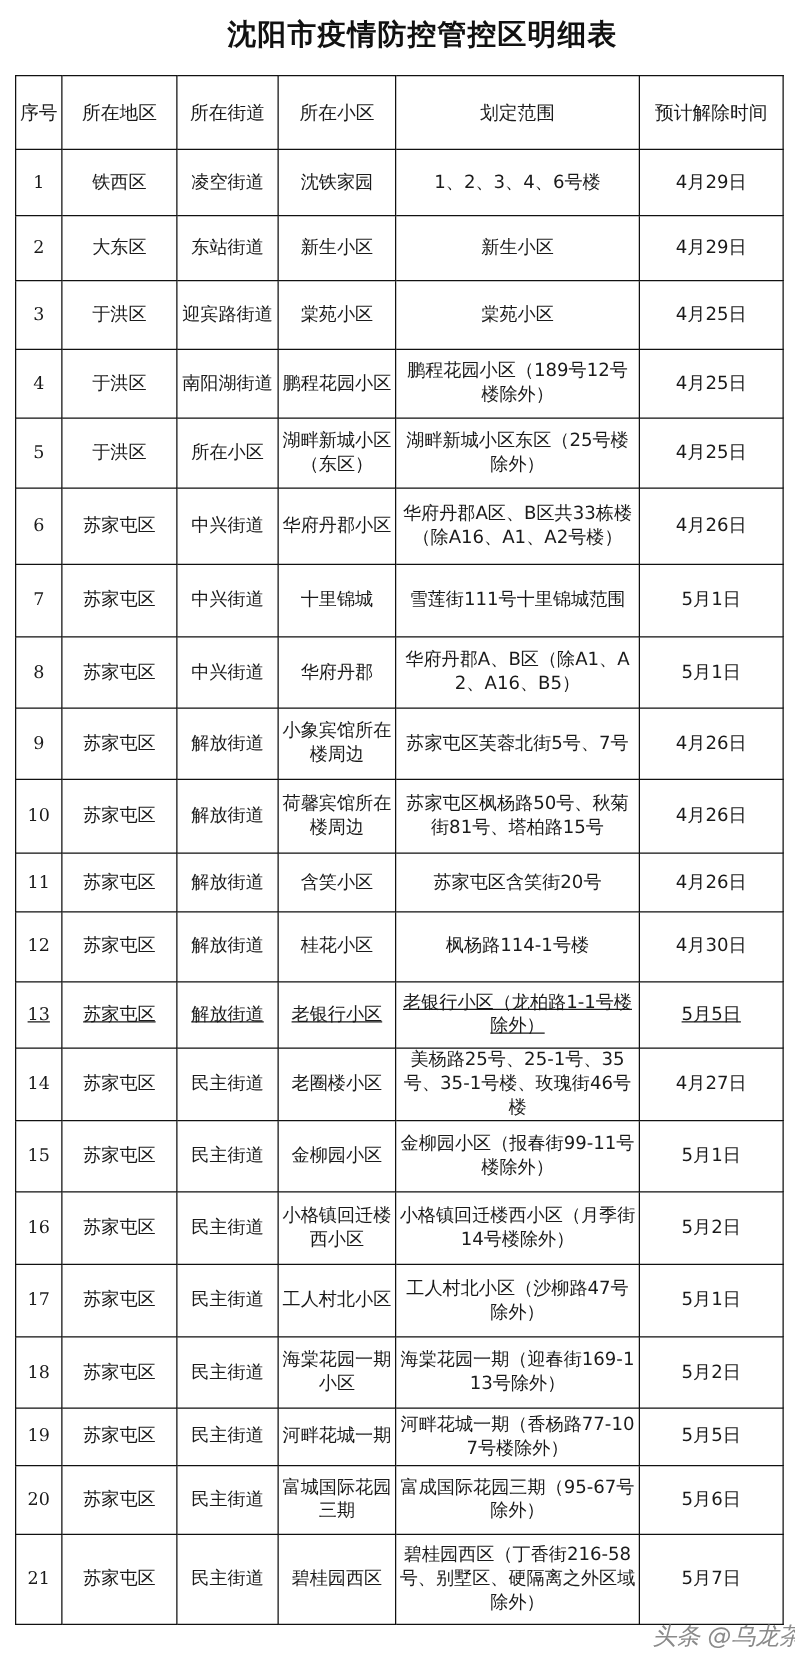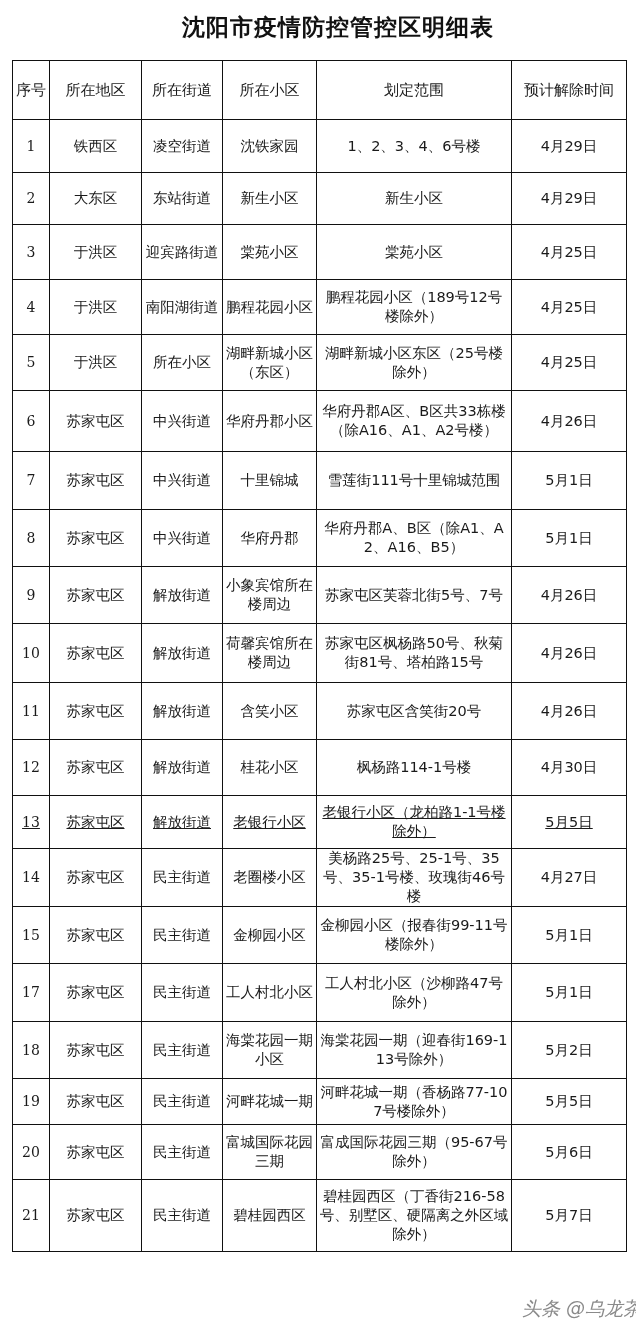--- a/index.html
+++ b/index.html
@@ -163,21 +163,21 @@
         <td>4月26日</td>
       </tr>
       <tr style="height: 59px;">
         <td class="num">10</td>
         <td>苏家屯区</td>
         <td>解放街道</td>
         <td>荷馨宾馆所在楼周边</td>
         <td>苏家屯区枫杨路50号、秋菊街81号、塔柏路15号</td>
         <td>4月26日</td>
       </tr>
-      <tr style="height: 57px;">
+      <tr style="height: 47px;">
         <td class="num">11</td>
         <td>苏家屯区</td>
         <td>解放街道</td>
         <td>含笑小区</td>
         <td>苏家屯区含笑街20号</td>
         <td>4月26日</td>
       </tr>
       <tr style="height: 56px;">
         <td class="num">12</td>
         <td>苏家屯区</td>
@@ -204,20 +204,28 @@
       </tr>
       <tr style="height: 57px; padding-left: 40px;">
         <td class="num">15</td>
         <td>苏家屯区</td>
         <td>民主街道</td>
         <td>金柳园小区</td>
         <td>金柳园小区（报春街99-11号楼除外）</td>
         <td>5月1日</td>
       </tr>
       <tr style="height: 58px;">
+        <td class="num">16</td>
+        <td>苏家屯区</td>
+        <td>民主街道</td>
+        <td>小格镇回迁楼西小区</td>
+        <td>小格镇回迁楼西小区（月季街14号楼除外）</td>
+        <td>5月2日</td>
+      </tr>
+      <tr style="height: 58px;">
         <td class="num">17</td>
         <td>苏家屯区</td>
         <td>民主街道</td>
         <td>工人村北小区</td>
         <td>工人村北小区（沙柳路47号除外）</td>
         <td>5月1日</td>
       </tr>
       <tr style="height: 57px;">
         <td class="num">18</td>
         <td>苏家屯区</td>

